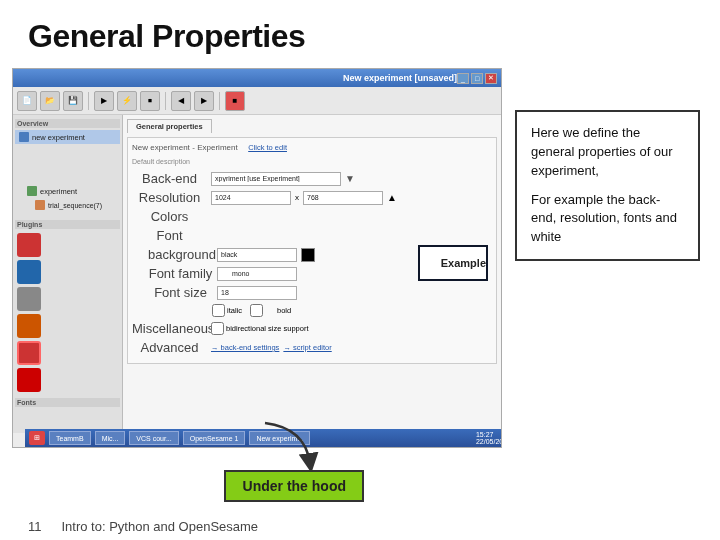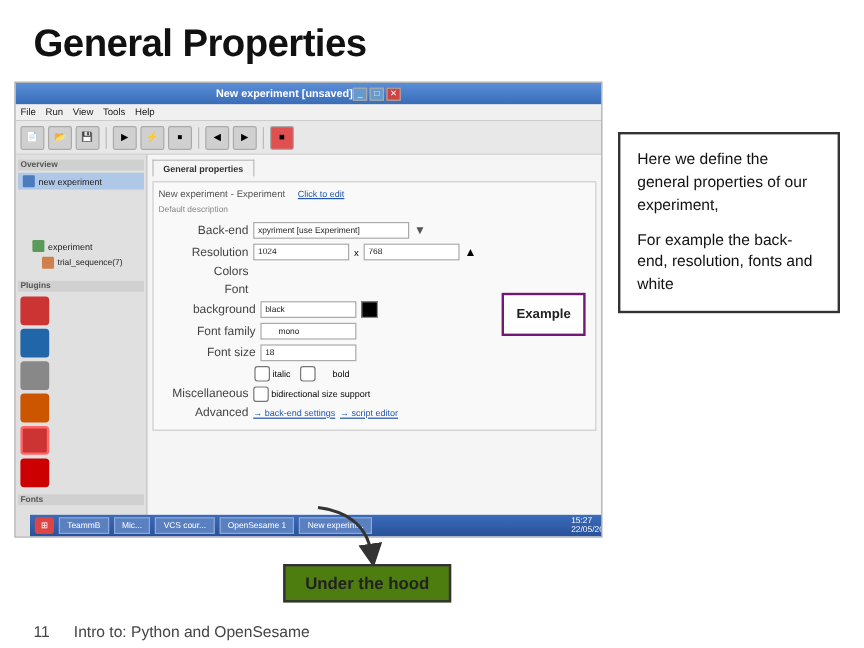--- a/index.html
+++ b/index.html
@@ -42,21 +42,21 @@
       border: 1px solid #aaa;
       overflow: hidden;
     }
 
     
     .win-titlebar {
       height: 18px;
       background: linear-gradient(to bottom, #5a8fd8, #3a6cb8);
       display: flex;
       align-items: center;
-      justify-content: center;
+      justify-content: flex-end;
       padding: 0 4px;
     }
     .win-title-text {
       color: #fff;
       font-size: 9px;
       font-weight: bold;
     }
     .win-controls {
       display: flex;
       gap: 2px;
@@ -198,23 +198,23 @@
     .form-title span { font-weight: normal; color: #555; font-size: 8px; }
 
     .form-row {
       display: flex;
       align-items: center;
       margin-bottom: 4px;
       gap: 4px;
     }
     .form-label {
       width: 75px;
-      font-size: 10px;
+      font-size: 13px;
       color: #444;
-      text-align: right;
+      text-align: center;
       flex-shrink: 0;
     }
     .form-input {
       height: 14px;
       background: #fff;
       border: 1px solid #aaa;
       font-size: 7px;
       padding: 0 3px;
       min-width: 80px;
       color: #222;
@@ -224,28 +224,28 @@
       width: 14px;
       height: 14px;
       border: 1px solid #888;
       cursor: pointer;
     }
     .color-swatch.white { background: #fff; }
     .color-swatch.black { background: #000; }
     .example-box {
       position: absolute;
       right: 8px;
-      top: 92px;
+      top: 107px;
       width: 70px;
       height: 36px;
-      border: 2px solid #701a75;
+      border: 2px solid #0f172a;
       background: #fff;
       display: flex;
       align-items: center;
-      justify-content: center;
+      justify-content: flex-end;
       font-size: 11px;
       font-weight: bold;
       color: #222;
     }
     .link-btn {
       font-size: 7.5px;
       color: #2255aa;
       text-decoration: underline;
       cursor: pointer;
     }
@@ -260,28 +260,28 @@
     }
     .arrow-annotation svg {
       width: 100%;
       height: 100%;
     }
 
     
     .under-hood-label {
       position: absolute;
       bottom: 38px;
-      left: 236px;
-      background: #4d7c0f;
+      left: 224px;
+      background: #84cc16;
       border: 2px solid #333;
       padding: 6px 16px;
       font-size: 14px;
       font-weight: bold;
       color: #222;
-      text-align: center;
+      text-align: right;
       min-width: 140px;
     }
 
     
     .info-box {
       position: absolute;
       top: 110px;
       right: 20px;
       width: 185px;
       background: #fff;
@@ -353,27 +353,20 @@
 
     <div class="win-titlebar">
       <span class="win-title-text">New experiment [unsaved]</span>
       <div class="win-controls">
         <div class="win-btn">_</div>
         <div class="win-btn">□</div>
         <div class="win-btn close">✕</div>
       </div>
     </div>
 
-    <div class="win-menubar">
-      <span class="menu-item">File</span>
-      <span class="menu-item">Run</span>
-      <span class="menu-item">View</span>
-      <span class="menu-item">Tools</span>
-      <span class="menu-item">Help</span>
-    </div>
 
     <div class="win-toolbar">
       <div class="toolbar-btn">📄</div>
       <div class="toolbar-btn">📂</div>
       <div class="toolbar-btn">💾</div>
       <div class="toolbar-sep"></div>
       <div class="toolbar-btn">▶</div>
       <div class="toolbar-btn">⚡</div>
       <div class="toolbar-btn">⏹</div>
       <div class="toolbar-sep"></div>

